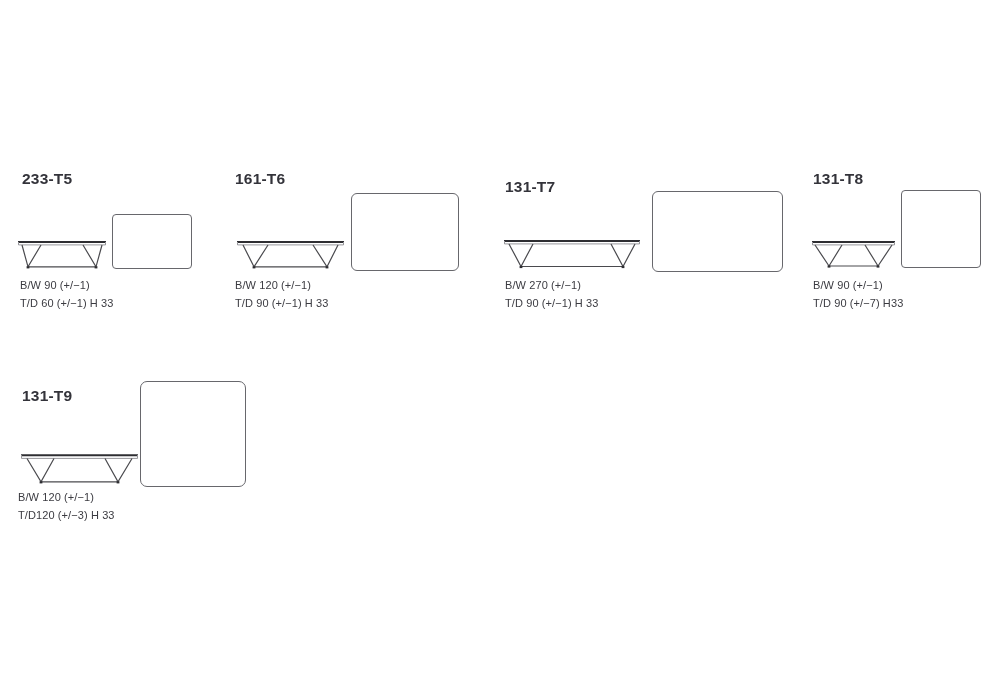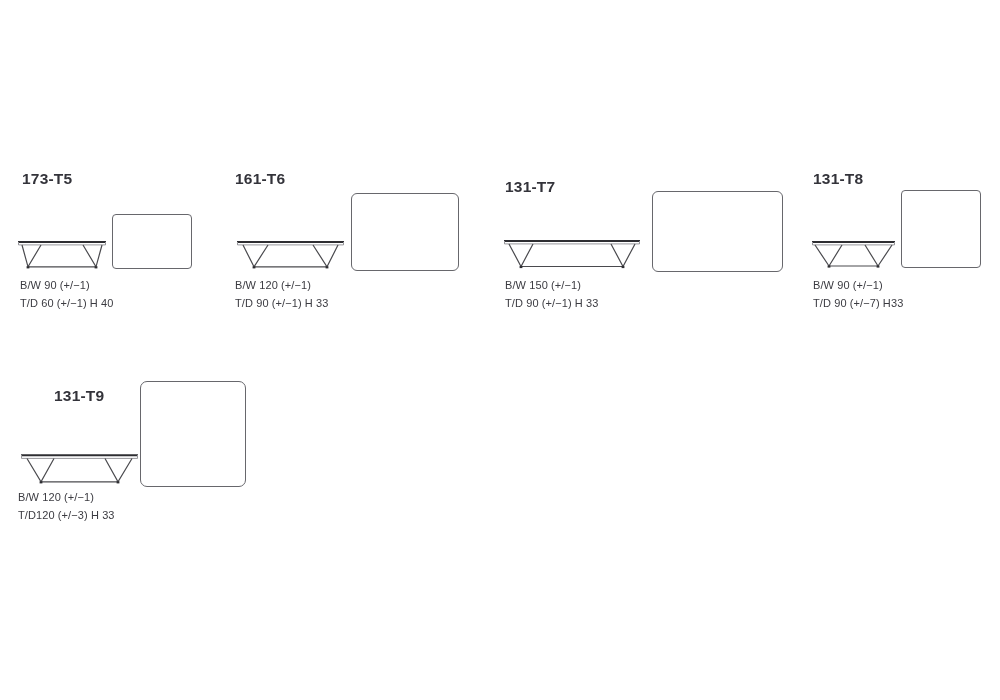--- a/index.html
+++ b/index.html
@@ -50,21 +50,21 @@
   .top-dark  { stroke: var(--drawing-line-dark, #2e2e32); stroke-width: 2; }
   .top-light { stroke: var(--drawing-line-light, #98989c); stroke-width: 1; }
   .foot      { fill: var(--drawing-line-dark, #2e2e32); }
 </style>
 </head>
 <body style="--background: #ffffff; --drawing-line: #4a4a4e; --drawing-line-dark: #2e2e32; --drawing-line-light: #98989c; --outline: #67676c; --text: #3b3b41; --label: #33333a;">
 
 <div>
 
   <section class="card">
-    <h3 class="model" style="left:22px; top:171px;">173-T5</h3>
+    <h3 class="model" style="left:22px; top:171px;">233-T5</h3>
 
     <svg class="elev" style="left:18px; top:241px;" width="88" height="29" viewBox="0 0 88 29">
       <g>
         <line class="top-dark" x1="0" y1="1.1" x2="88" y2="1.1"></line>
         <line class="top-light" x1="0.5" y1="3.9" x2="87.5" y2="3.9"></line>
         <line class="top-light" x1="0.5" y1="1" x2="0.5" y2="4"></line>
         <line class="top-light" x1="87.5" y1="1" x2="87.5" y2="4"></line>
       </g>
       <path class="leg" d="M4,4 L10,25.8 L23,4"></path>
       <path class="leg" d="M84,4 L78,25.8 L65,4"></path>
@@ -72,21 +72,21 @@
       <g>
         <rect class="foot" x="8.6" y="25.2" width="2.8" height="2.2"></rect>
         <rect class="foot" x="76.6" y="25.2" width="2.8" height="2.2"></rect>
       </g>
     </svg>
 
     <div class="topview" style="left:112px; top:214px; width:80px; height:55px; border-radius:4px;"></div>
 
     <div class="dims" style="left:20px; top:277px;">
       <div>B/W 90 (+/−1)</div>
-      <div>T/D 60 (+/−1) H 40</div>
+      <div>T/D 60 (+/−1) H 33</div>
     </div>
   </section>
 
   <section class="card">
     <h3 class="model" style="left:235px; top:171px;">161-T6</h3>
 
     <svg class="elev" style="left:237px; top:241px;" width="107" height="29" viewBox="0 0 107 29">
       <g>
         <line class="top-dark" x1="0" y1="1.1" x2="107" y2="1.1"></line>
         <line class="top-light" x1="0.5" y1="3.9" x2="106.5" y2="3.9"></line>
@@ -125,21 +125,21 @@
       <line class="stretcher" x1="17" y1="26.5" x2="119" y2="26.5"></line>
       <g>
         <rect class="foot" x="15.6" y="25.9" width="2.8" height="2.2"></rect>
         <rect class="foot" x="117.6" y="25.9" width="2.8" height="2.2"></rect>
       </g>
     </svg>
 
     <div class="topview" style="left:652px; top:191px; width:131px; height:81px; border-radius:6px;"></div>
 
     <div class="dims" style="left:505px; top:277px;">
-      <div>B/W 150 (+/−1)</div>
+      <div>B/W 270 (+/−1)</div>
       <div>T/D 90 (+/−1) H 33</div>
     </div>
   </section>
 
   <section class="card">
     <h3 class="model" style="left:813px; top:171px;text-align:right;">131-T8</h3>
 
     <svg class="elev" style="left:812px; top:241px;" width="83" height="28" viewBox="0 0 83 28">
       <g>
         <line class="top-dark" x1="0" y1="1.1" x2="83" y2="1.1"></line>
@@ -158,21 +158,21 @@
 
     <div class="topview" style="left:901px; top:190px; width:80px; height:78px; border-radius:4px;"></div>
 
     <div class="dims" style="left:813px; top:277px;">
       <div>B/W 90 (+/−1)</div>
       <div>T/D 90 (+/−7) H33</div>
     </div>
   </section>
 
   <section class="card">
-    <h3 class="model" style="left:22px; top:388px;margin-left:32px;">131-T9</h3>
+    <h3 class="model" style="left:22px; top:388px;">131-T9</h3>
 
     <svg class="elev" style="left:21px; top:454px;" width="117" height="31" viewBox="0 0 117 31">
       <g>
         <line class="top-dark" x1="0" y1="1.3" x2="117" y2="1.3"></line>
         <line class="top-light" x1="0.5" y1="4.4" x2="116.5" y2="4.4"></line>
         <line class="top-light" x1="0.5" y1="1" x2="0.5" y2="4.5"></line>
         <line class="top-light" x1="116.5" y1="1" x2="116.5" y2="4.5"></line>
       </g>
       <path class="leg" d="M6,4.5 L20,27.8 L33,4.5"></path>
       <path class="leg" d="M111,4.5 L97,27.8 L84,4.5"></path>

